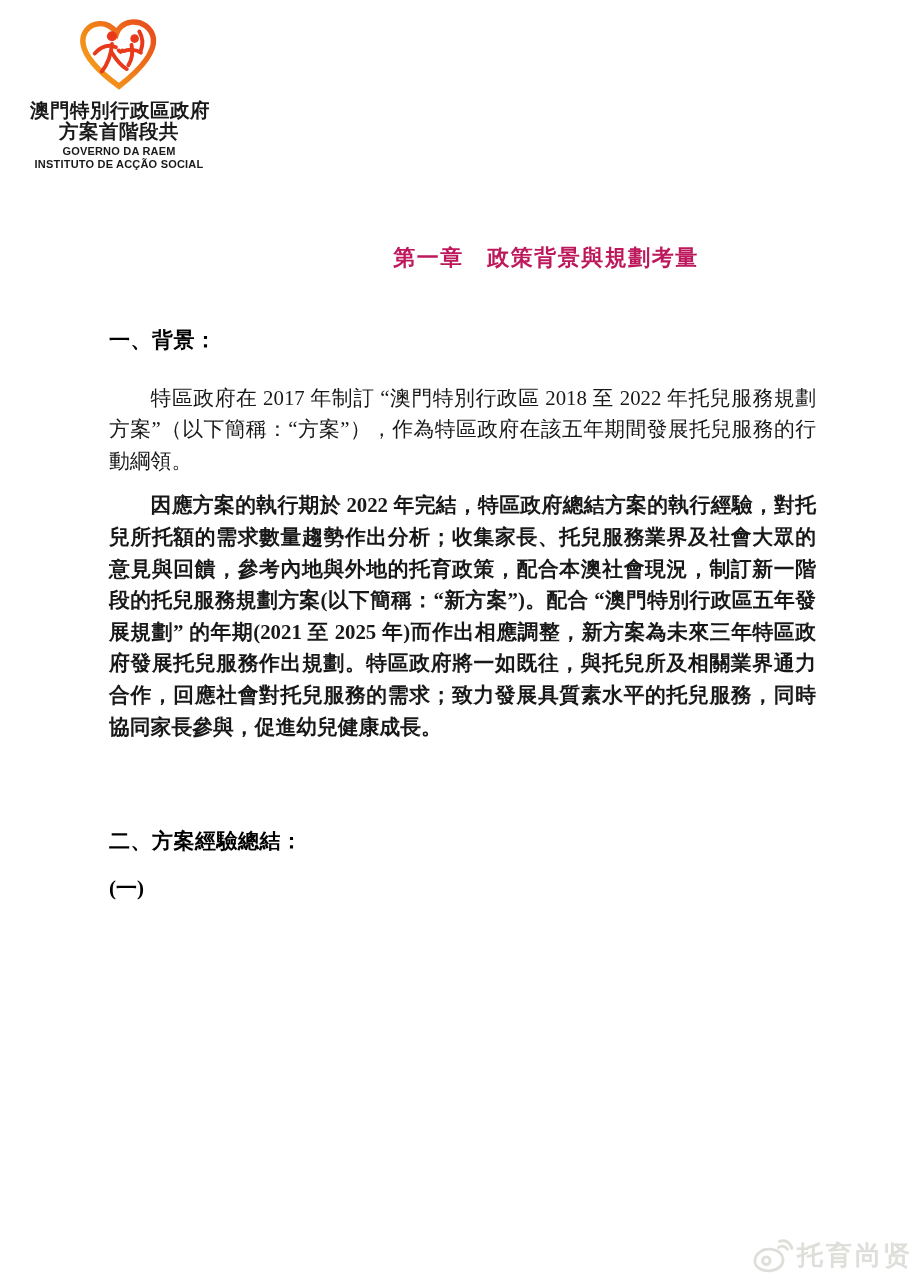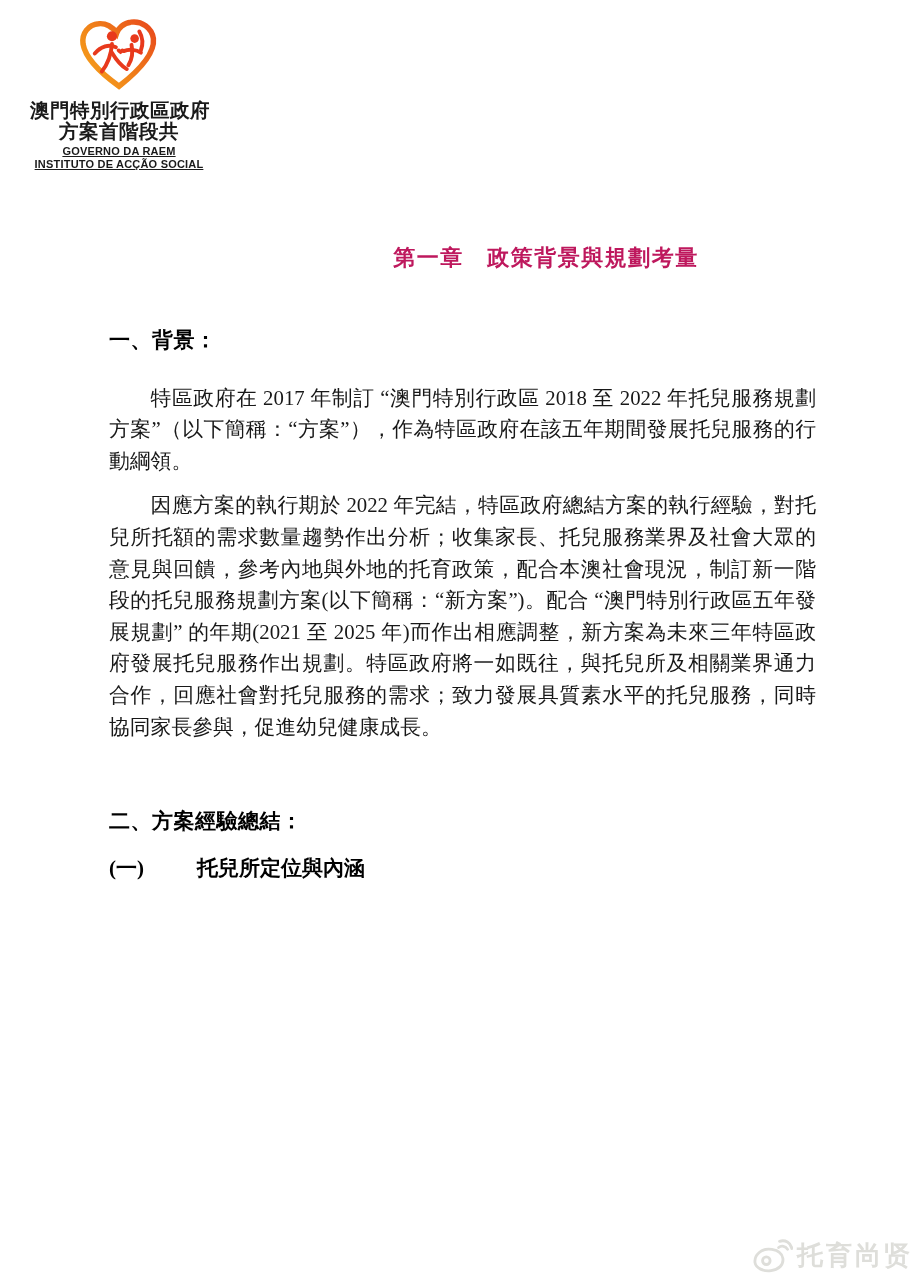--- a/index.html
+++ b/index.html
@@ -22,21 +22,20 @@
     font-family:"Liberation Sans", sans-serif;
     font-weight:bold;color:#1a1a1a;
     font-size:19.5px;line-height:21px;letter-spacing:0.5px;
     white-space:nowrap;
   }
   .org-pt{
     font-family:"Liberation Sans", sans-serif;
     font-weight:bold;color:#1a1a1a;
     font-size:11px;line-height:12.5px;letter-spacing:0.2px;
     white-space:nowrap;
-    text-decoration:underline;
   }
   .org-pt.first{margin-top:3px;}
   
   .title-block{
     position:absolute;left:140px;right:0;top:131px;
     text-align:center;font-weight:bold;color:#000;
     line-height:34px;font-size:27px;letter-spacing:2px;
     white-space:nowrap;
   }
   .chapter{
@@ -48,24 +47,24 @@
   .content{
     position:absolute;left:109px;top:325px;width:707px;
     font-size:20.8px;line-height:31.6px;
     text-align:justify;text-justify:inter-ideograph;
     color:#181818;
   }
   .sec-heading{
     font-weight:bold;font-size:21px;color:#000;
     letter-spacing:0.5px;
   }
-  .sec-heading.gap-large{margin-top:64px;}
+  .sec-heading.gap-large{margin-top:84px;}
   .content p{margin:0;text-indent:2em;}
   .content p.after-heading{margin-top:25px;}
-  .content p.para-gap{margin-top:13px;}
+  .content p.para-gap{margin-top:13px;font-weight:bold;}
   .sub-heading{
     margin-top:15px;font-weight:bold;font-size:21px;color:#000;
     display:flex;align-items:baseline;
   }
   .sub-heading .num{width:88px;}
   
   .watermark{
     position:absolute;right:10px;bottom:6px;
     display:flex;align-items:center;gap:4px;
     color:#dededa;
@@ -113,21 +112,20 @@
   <div class="content">
 
     <div class="sec-heading">一、背景：</div>
     <p class="after-heading">特區政府在 2017 年制訂 “澳門特別行政區 2018 至 2022 年托兒服務規劃方案”（以下簡稱：“方案”），作為特區政府在該五年期間發展托兒服務的行動綱領。</p>
     <p class="para-gap">因應方案的執行期於 2022 年完結，特區政府總結方案的執行經驗，對托兒所托額的需求數量趨勢作出分析；收集家長、托兒服務業界及社會大眾的意見與回饋，參考內地與外地的托育政策，配合本澳社會現況，制訂新一階段的托兒服務規劃方案(以下簡稱：“新方案”)。配合 “澳門特別行政區五年發展規劃” 的年期(2021 至 2025 年)而作出相應調整，新方案為未來三年特區政府發展托兒服務作出規劃。特區政府將一如既往，與托兒所及相關業界通力合作，回應社會對托兒服務的需求；致力發展具質素水平的托兒服務，同時協同家長參與，促進幼兒健康成長。</p>
 
     <div class="sec-heading gap-large">二、方案經驗總結：</div>
 
     <div class="sub-heading">
       <span class="num">(一)</span>
-      <span>托兒所定位與內涵</span>
     </div>
 
   </div>
 
   <div class="watermark">
     <svg width="42" height="34" viewBox="0 0 44 36" aria-hidden="true">
       <g fill="none" stroke="#dededa" stroke-width="3" stroke-linecap="round">
         <path d="M22,11 C11,9 3,17 4,25 C5,31 13,34.5 21,33.5 C29,32.5 34.5,27.5 33.5,20.5 C32.7,15 28,12 22,11 Z"></path>
         <circle cx="16" cy="23" r="4"></circle>
         <path d="M29,9 C32,6.5 36.5,7.5 38.5,11"></path>

